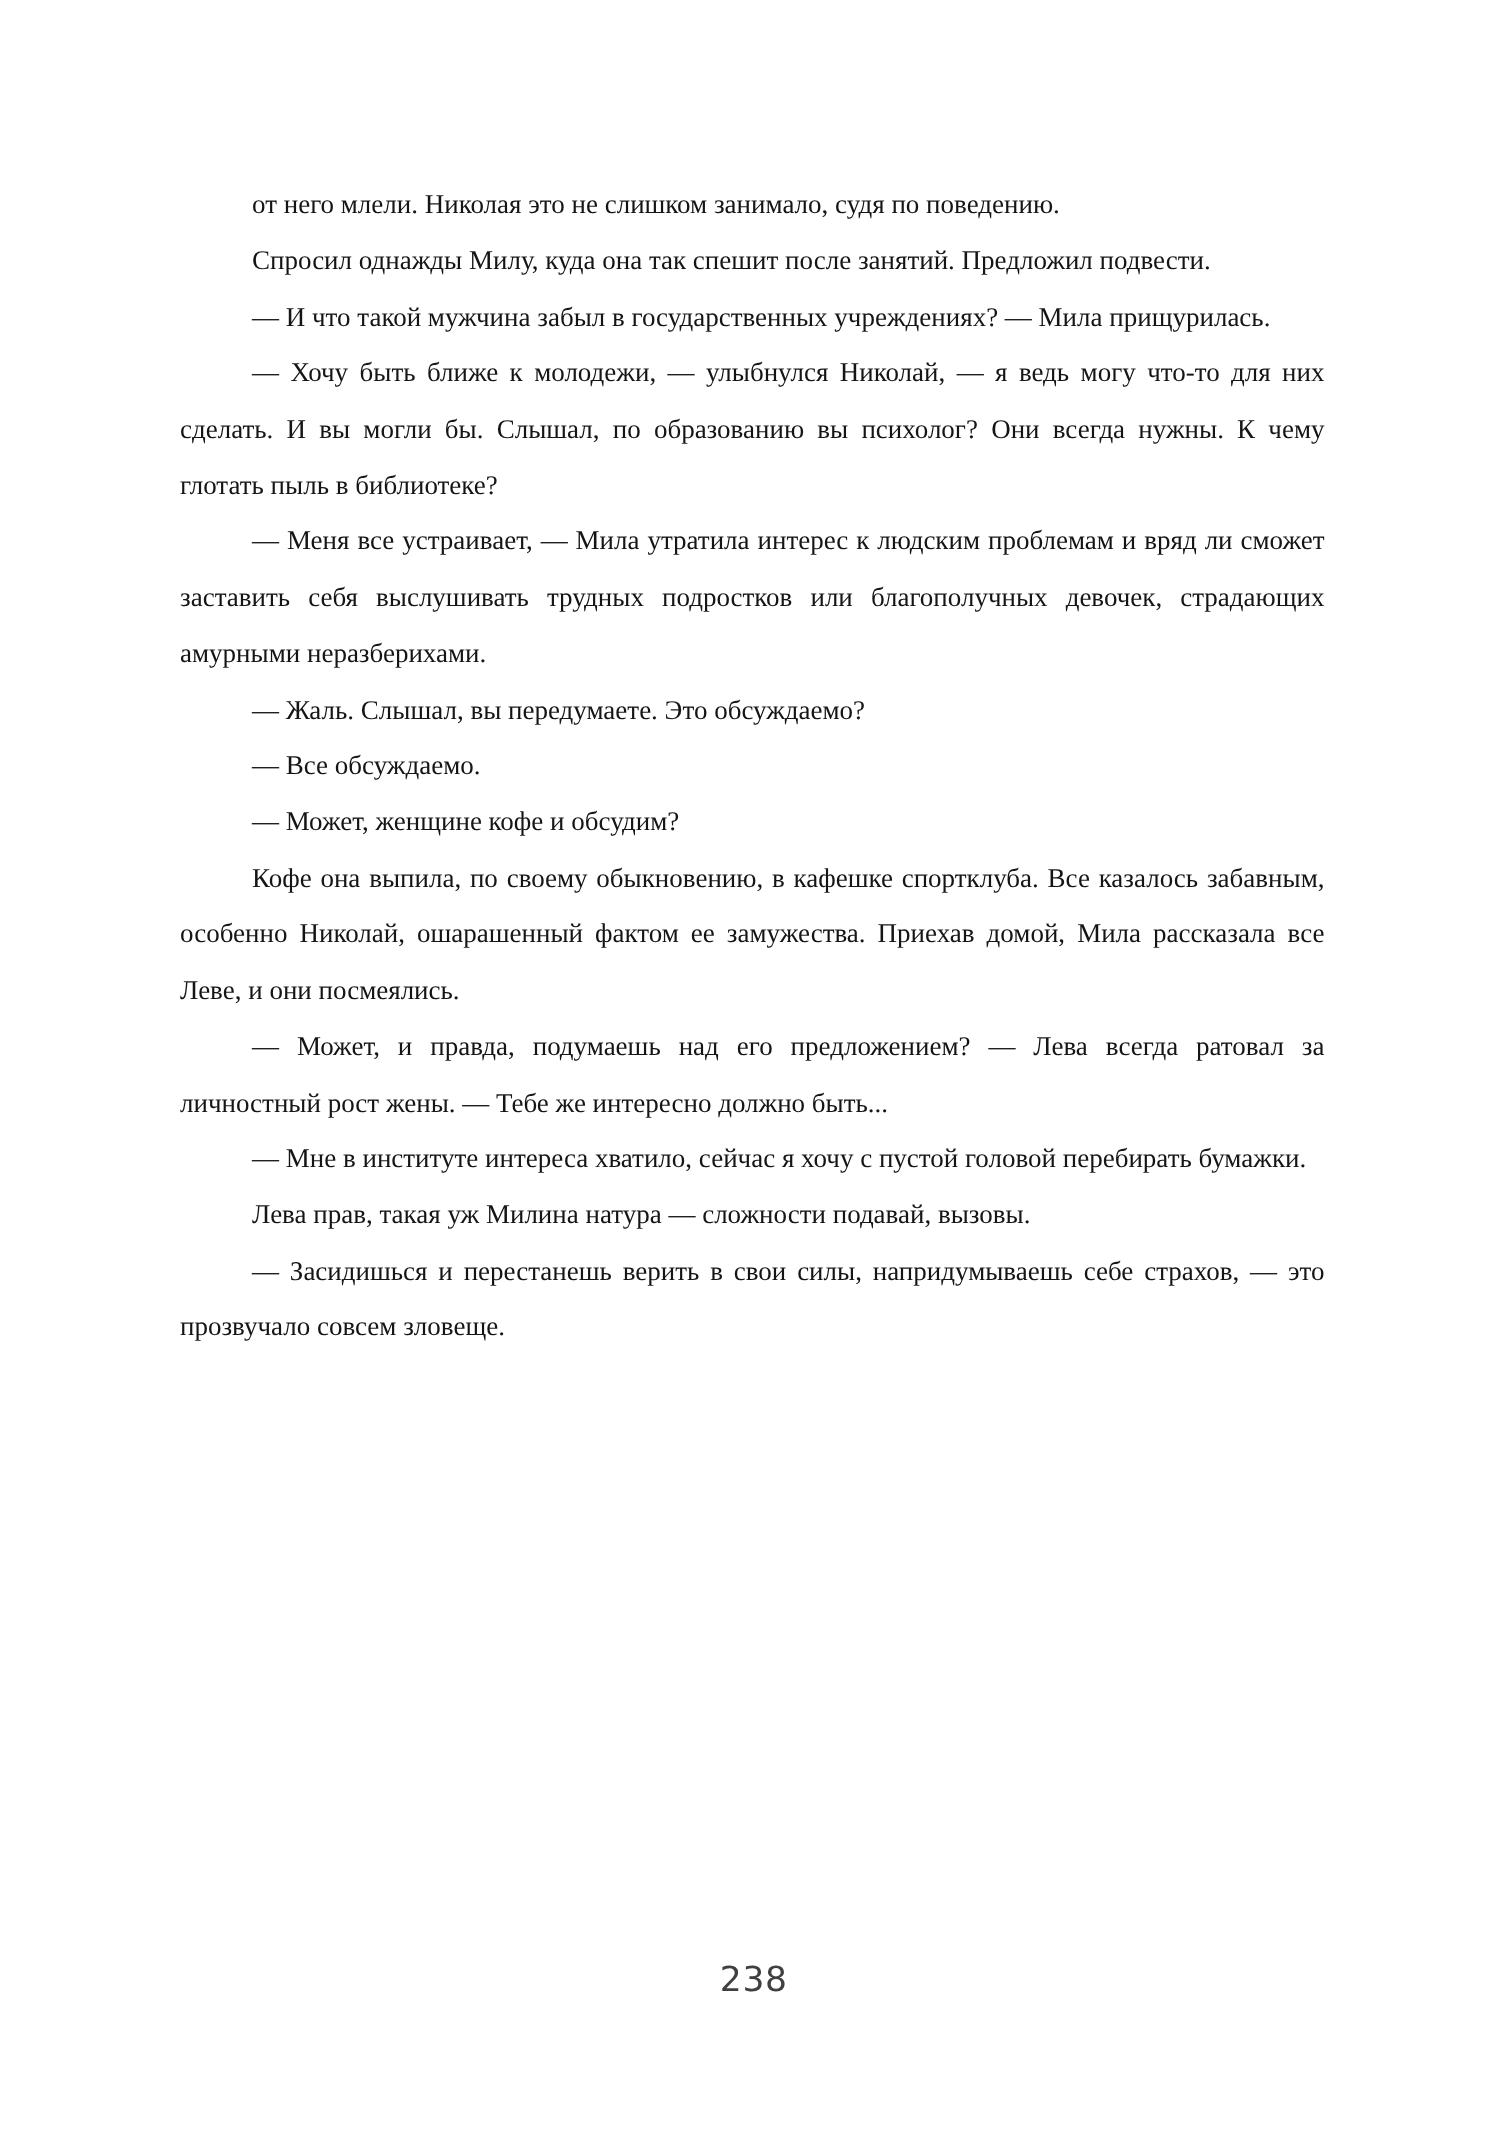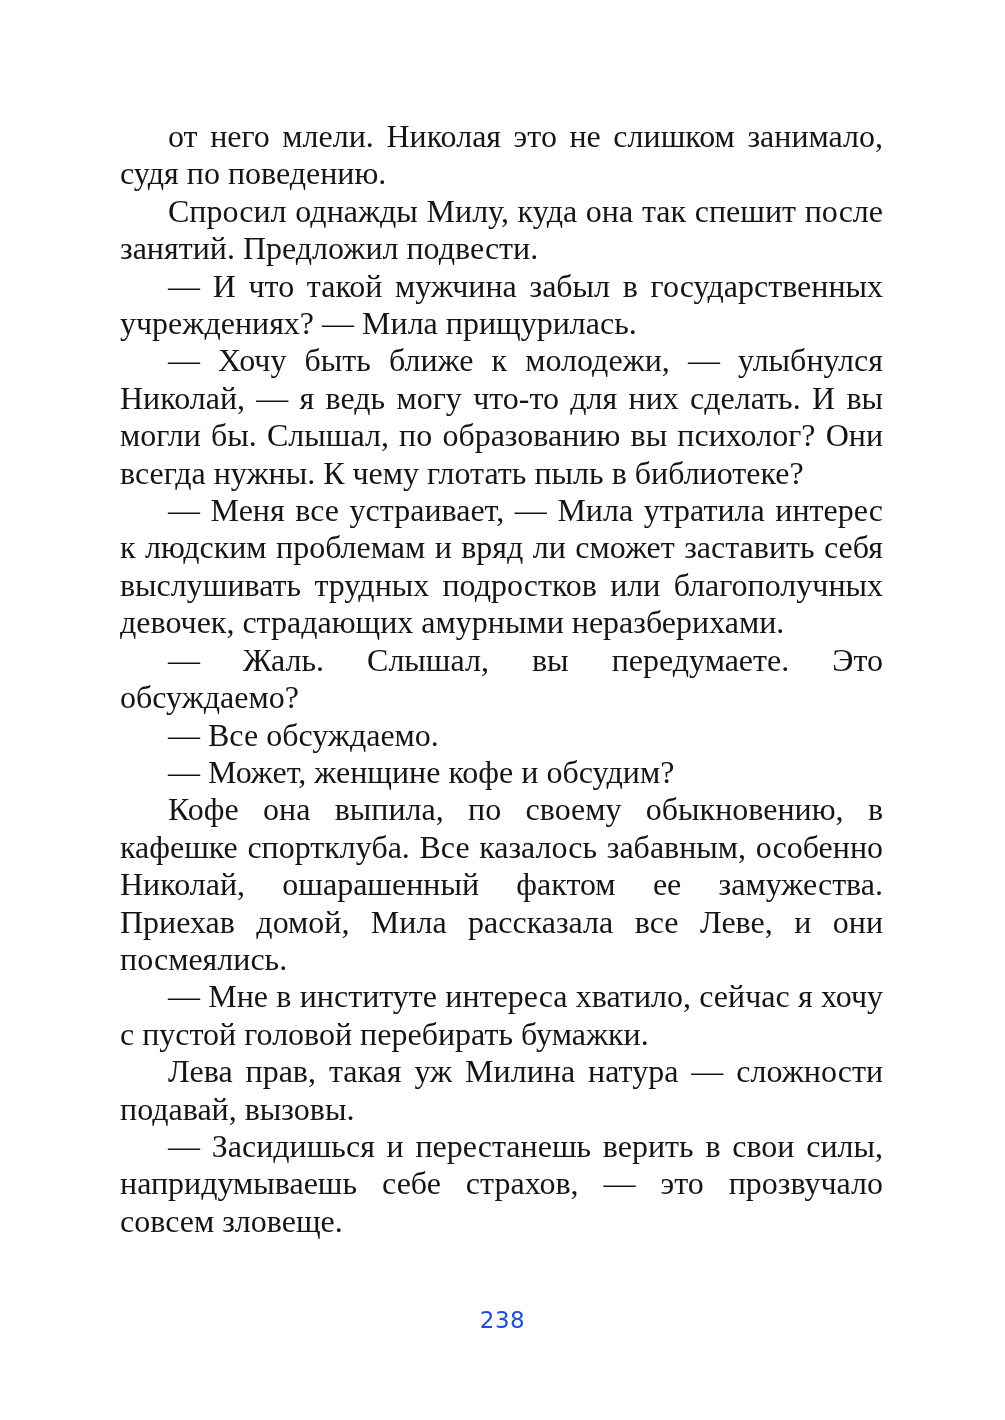--- a/index.html
+++ b/index.html
@@ -19,54 +19,55 @@
   .text-block {
     position: absolute;
     left: 120px;
     top: 118px;
     width: 763px;
   }
   .para {
     margin: 0;
     text-align: justify;
     text-justify: inter-word;
-    font-size: 32px;
+    font-size: 18px;
     line-height: 37.4px;
     text-indent: 48px;
     hyphens: manual;
     -webkit-hyphens: manual;
   }
   
   .page-number {
     position: absolute;
     left: 0;
     right: 0;
     top: 1307px;
     text-align: center;
     font-family: "DejaVu Sans", "Liberation Sans", sans-serif;
     font-size: 23px;
-    color: #1d4ed8;
+    color: #404040;
     letter-spacing: 0.5px;
   }
 </style>
 </head>
 <body>
 
 <div class="page">
 
   <div class="text-block">
     <p class="para">от него млели. Николая это не слишком занимало, судя по поведению.</p>
     <p class="para">Спросил однажды Милу, куда она так спешит после занятий. Предложил подвести.</p>
     <p class="para">— И что такой мужчина забыл в государственных учреждениях? — Мила прищурилась.</p>
     <p class="para">— Хочу быть ближе к молодежи, — улыбнулся Николай, — я ведь могу что-то для них сделать. И вы могли бы. Слышал, по образованию вы психолог? Они всегда нужны. К чему глотать пыль в библиотеке?</p>
     <p class="para">— Меня все устраивает, — Мила утратила интерес к людским проблемам и вряд ли сможет заставить себя выслушивать трудных подростков или благополучных девочек, страдающих амурными неразберихами.</p>
     <p class="para">— Жаль. Слышал, вы передумаете. Это обсуждаемо?</p>
     <p class="para">— Все обсуждаемо.</p>
     <p class="para">— Может, женщине кофе и обсудим?</p>
     <p class="para">Кофе она выпила, по своему обыкновению, в кафешке спортклуба. Все казалось забавным, особенно Николай, ошарашенный фактом ее замужества. Приехав домой, Мила рассказала все Леве, и они посмеялись.</p>
+    <p class="para">— Может, и правда, подумаешь над его предложением? — Лева всегда ратовал за личностный рост жены. — Тебе же интересно должно быть...</p>
     <p class="para">— Мне в институте интереса хватило, сейчас я хочу с пустой головой перебирать бумажки.</p>
     <p class="para">Лева прав, такая уж Милина натура — сложности подавай, вызовы.</p>
     <p class="para">— Засидишься и перестанешь верить в свои силы, напридумываешь себе страхов, — это прозвучало совсем зловеще.</p>
   </div>
 
   <div class="page-number">238</div>
 
 </div>
 
 </body></html>

